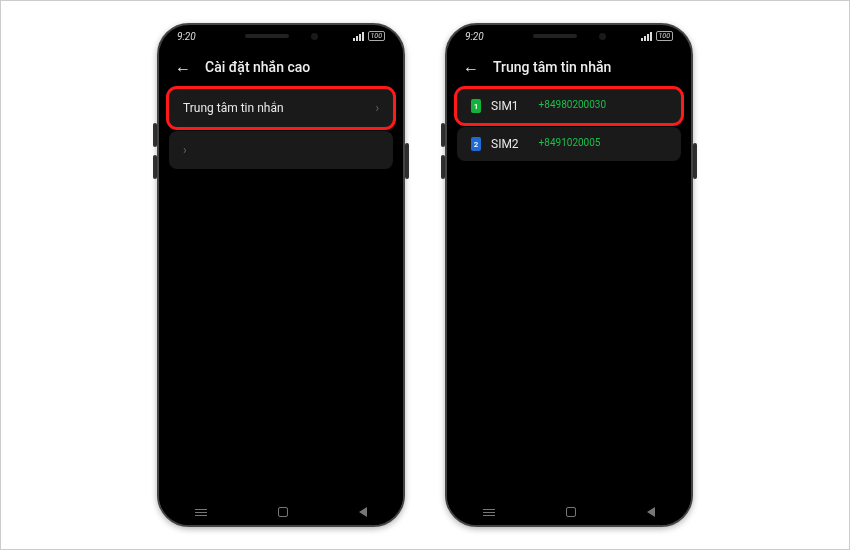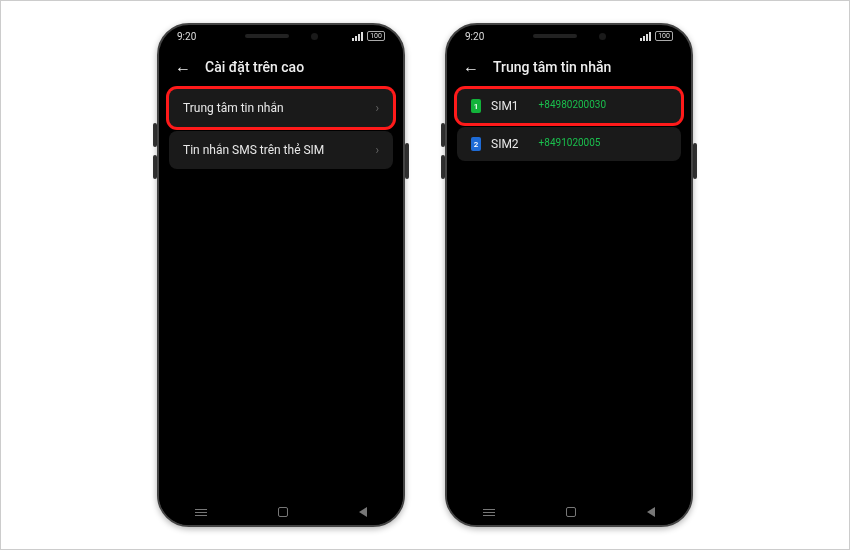--- a/index.html
+++ b/index.html
@@ -65,20 +65,21 @@
     position: absolute;
     top: 0;
     width: 100%;
     height: 22px;
     display: flex;
     align-items: center;
     justify-content: space-between;
     color: #ddd;
     font-size: 10px;
     padding: 0 18px;
+    font-style: italic;
   }
   .sb-right { display: flex; gap: 4px; align-items: center; }
   .signal {
     display: inline-flex;
     align-items: flex-end;
     gap: 1px;
   }
   .signal i {
     display: inline-block;
     width: 2px;
@@ -220,29 +221,28 @@
             <i></i>
             <i></i>
             <i></i>
           </span>
         <span class="batt">100</span>
       </span>
     </div>
     <div class="screen">
       <div class="header">
         <span class="back">←</span>
-        <span>Cài đặt trên cao</span>
+        <span>Cài đặt nhắn cao</span>
       </div>
       <div class="list">
         <div class="row highlight">
           <span>Trung tâm tin nhắn</span>
           <span class="chevron">›</span>
         </div>
         <div class="row">
-          <span>Tin nhắn SMS trên thẻ SIM</span>
           <span class="chevron">›</span>
         </div>
       </div>
       <div class="navbar">
         <span class="lines">
             <i></i>
             <i></i>
             <i></i>
           </span>
         <span class="sq"></span>

